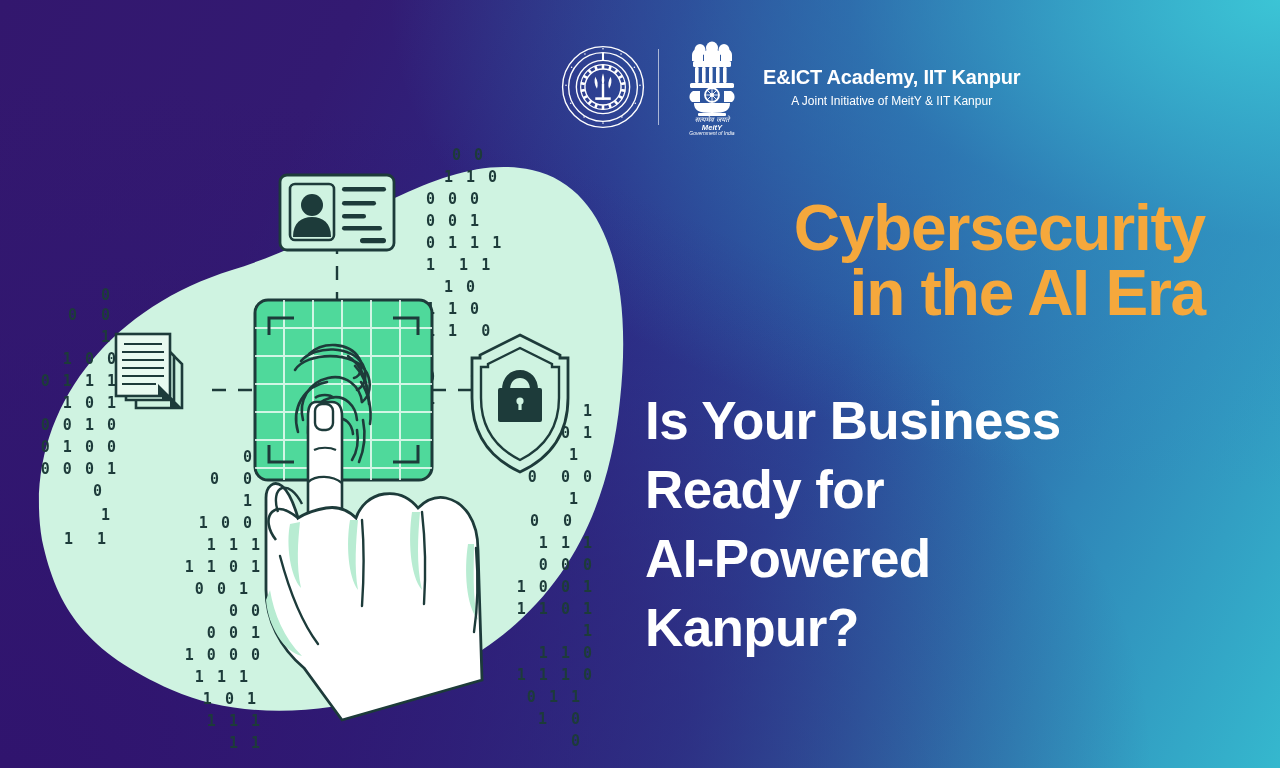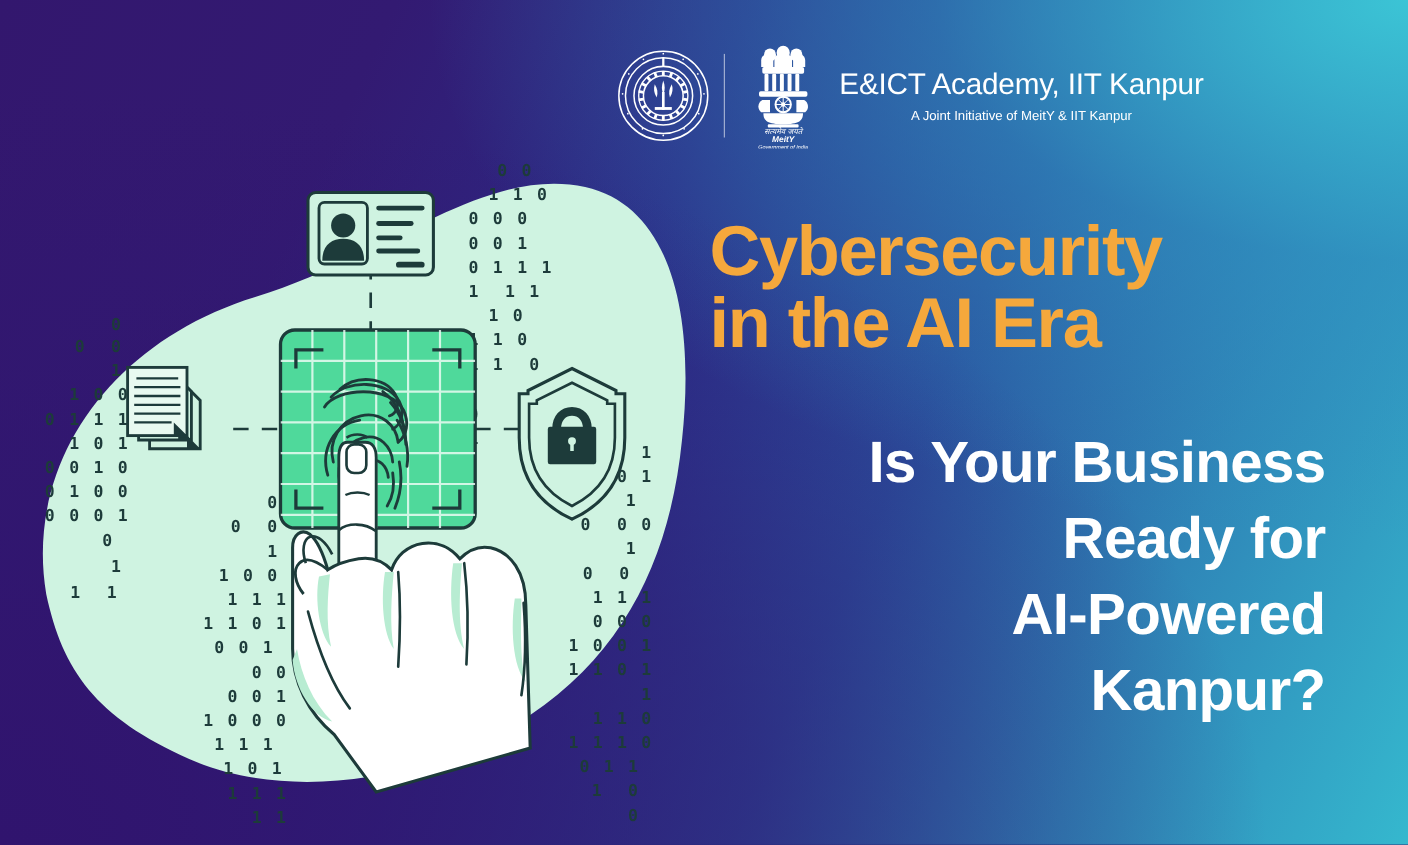--- a/index.html
+++ b/index.html
@@ -21,39 +21,39 @@
   .header{
     position:absolute;left:560px;top:34px;width:680px;height:106px;
     display:flex;align-items:center;gap:0px;
   }
   .logo-iitk{width:86px;height:86px;flex:0 0 86px;position:relative;}
   .logo-divider{width:1px;height:76px;background:rgba(255,255,255,.6);margin:0 14px 0 12px;flex:0 0 1px;}
   .logo-ict{width:78px;height:92px;flex:0 0 78px;position:relative;}
   .logo-meity{width:62px;height:96px;flex:0 0 62px;position:relative;margin-left:8px;font-style:italic;}
   .header-text{margin-left:20px;display:flex;flex-direction:column;justify-content:center;}
   .brand-title{
-    color:#ffffff;font-size:27px;font-weight:normal;letter-spacing:-0.2px;
+    color:#ffffff;font-size:20px;font-weight:bold;letter-spacing:-0.2px;
     line-height:1.1;white-space:nowrap;
   }
   .brand-sub{
     color:#ffffff;font-size:12px;font-weight:normal;margin-top:6px;
     white-space:nowrap;text-align:center;
   }
 
   
   .headline{
     position:absolute;left:645px;top:196px;width:560px;
-    text-align:left;color:#f5a83c;
+    text-align:right;color:#f5a83c;
     font-size:64px;font-weight:bold;line-height:1.02;
     letter-spacing:-1.2px;
   }
   .headline .l2{display:block;}
   .subhead{
     position:absolute;left:645px;top:387px;width:560px;
-    text-align:right;color:#ffffff;
+    text-align:left;color:#ffffff;
     font-size:53px;font-weight:bold;line-height:1.30;
     letter-spacing:-0.6px;
   }
   .subhead span{display:block;}
 
   
   .illus{position:absolute;left:12px;top:120px;width:640px;height:648px;}
   .illus svg{display:block;}
   .bin{
     font-family:"DejaVu Sans Mono", monospace;

